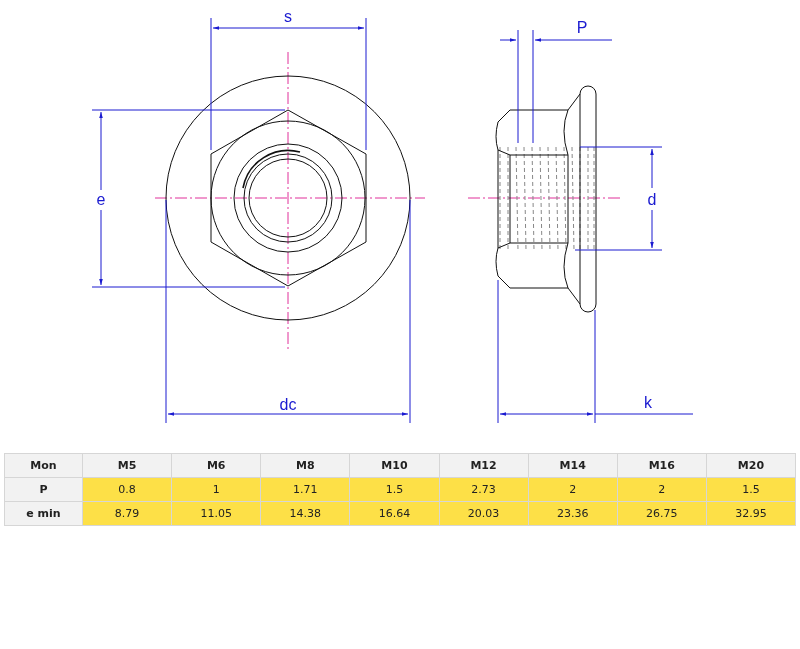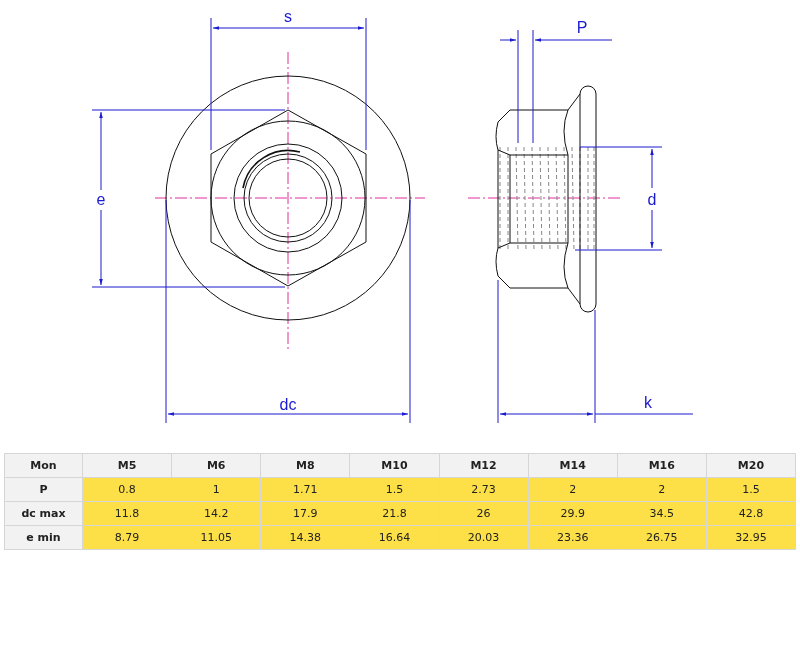--- a/index.html
+++ b/index.html
@@ -158,31 +158,20 @@
         <td>0.8</td>
         <td>1</td>
         <td>1.71</td>
         <td>1.5</td>
         <td>2.73</td>
         <td>2</td>
         <td>2</td>
         <td>1.5</td>
       </tr>
       <tr>
-        <th>dc max</th>
-        <td>11.8</td>
-        <td>14.2</td>
-        <td>17.9</td>
-        <td>21.8</td>
-        <td>26</td>
-        <td>29.9</td>
-        <td>34.5</td>
-        <td>42.8</td>
-      </tr>
-      <tr>
         <th>e min</th>
         <td>8.79</td>
         <td>11.05</td>
         <td>14.38</td>
         <td>16.64</td>
         <td>20.03</td>
         <td>23.36</td>
         <td>26.75</td>
         <td>32.95</td>
       </tr>

